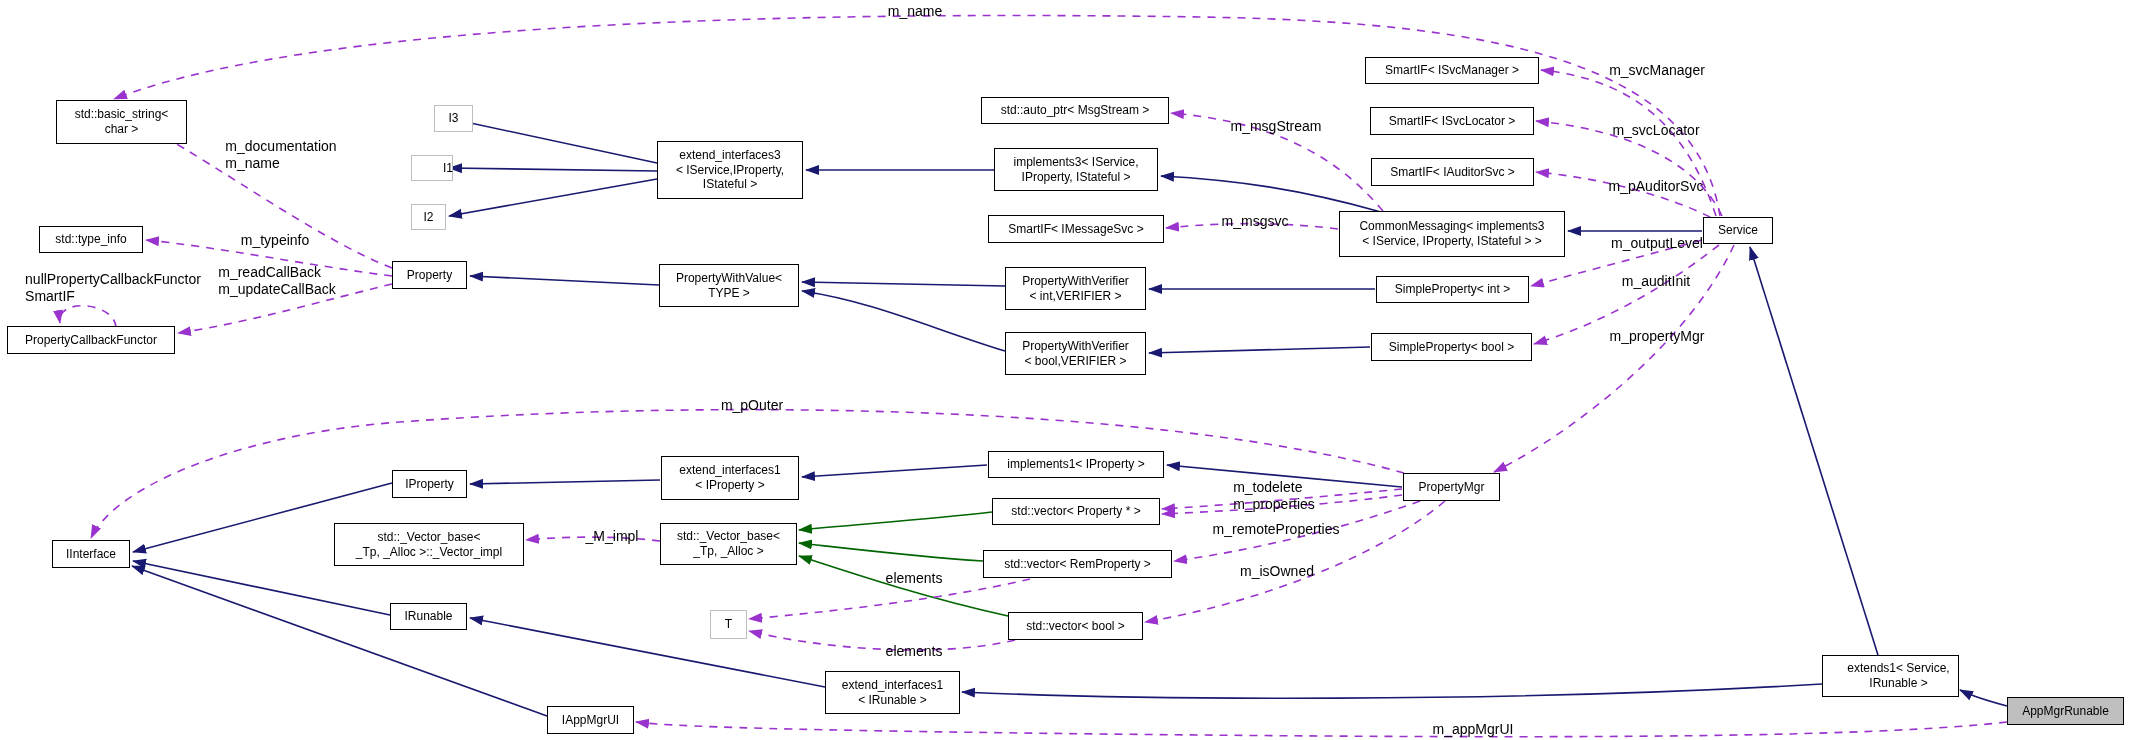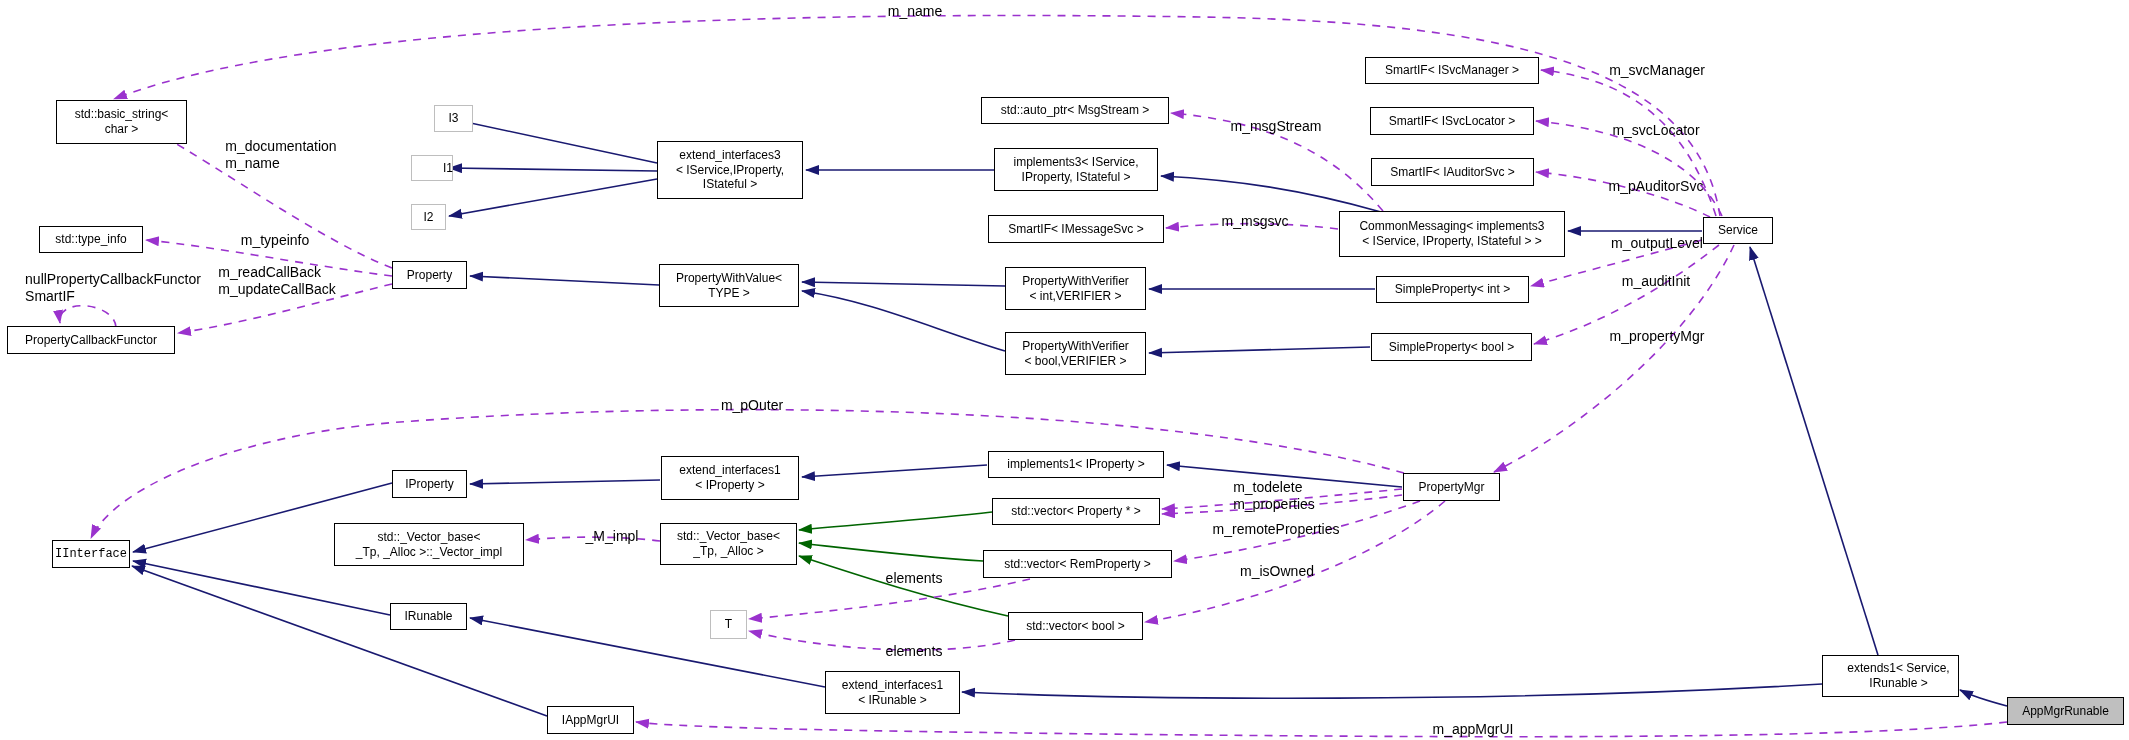--- a/index.html
+++ b/index.html
@@ -115,21 +115,21 @@
       <div class="node" style="left: 988px; top: 451px; width: 176px; height: 27px;">implements1&lt; IProperty &gt;</div>
       <div class="node" style="left: 1403px; top: 473px; width: 97px; height: 28px;">PropertyMgr</div>
       <div class="node" style="left: 992px; top: 498px; width: 168px; height: 27px;">std::vector&lt; Property * &gt;</div>
       <div class="node" style="left: 334px; top: 523px; width: 190px; height: 43px;">std::_Vector_base&lt;
 _Tp, _Alloc &gt;::_Vector_impl</div>
       <div class="node" style="left: 660px; top: 523px; width: 137px; height: 42px;">std::_Vector_base&lt;
 _Tp, _Alloc &gt;</div>
       <div class="node" style="left: 983px; top: 550px; width: 189px; height: 28px;">std::vector&lt; RemProperty &gt;</div>
       <div class="node tparam" style="left: 710px; top: 610px; width: 37px; height: 29px;">T</div>
       <div class="node" style="left: 1008px; top: 612px; width: 135px; height: 28px;">std::vector&lt; bool &gt;</div>
-      <div class="node" style="left: 52px; top: 540px; width: 78px; height: 28px; font-family: Liberation Mono, monospace;">IInterface</div>
+      <div class="node" style="left: 52px; top: 540px; width: 78px; height: 28px;">IInterface</div>
       <div class="node" style="left: 390px; top: 603px; width: 77px; height: 27px;">IRunable</div>
       <div class="node" style="left: 825px; top: 671px; width: 135px; height: 43px;">extend_interfaces1
 &lt; IRunable &gt;</div>
       <div class="node" style="left: 547px; top: 706px; width: 87px; height: 28px;">IAppMgrUI</div>
       <div class="node" style="left: 1822px; top: 655px; width: 137px; height: 42px; padding-left: 20px;">extends1&lt; Service,
 IRunable &gt;</div>
       <div class="node focus" style="left: 2007px; top: 697px; width: 117px; height: 28px;">AppMgrRunable</div>
     </div>
   <div id="labels">
       <div class="elabel" style="left: 895px; top: 11px;">m_name</div>

